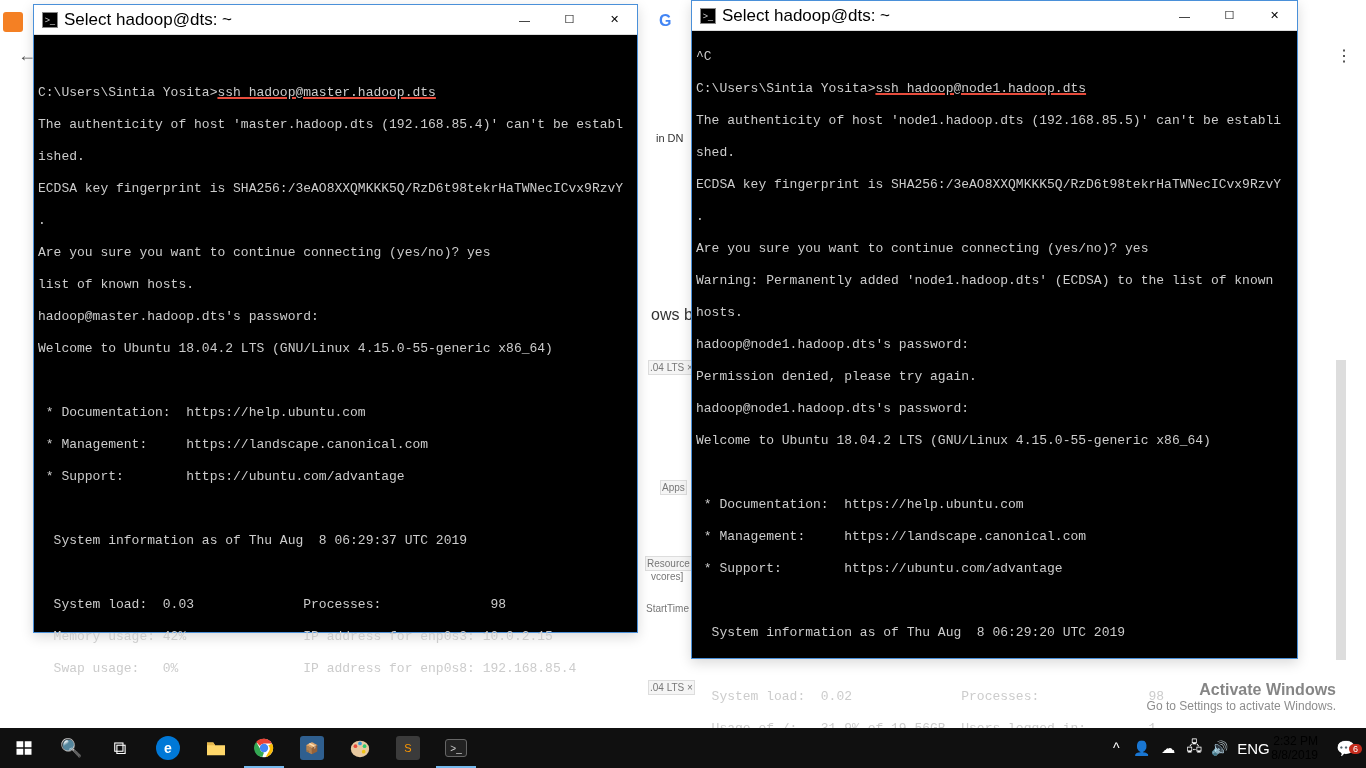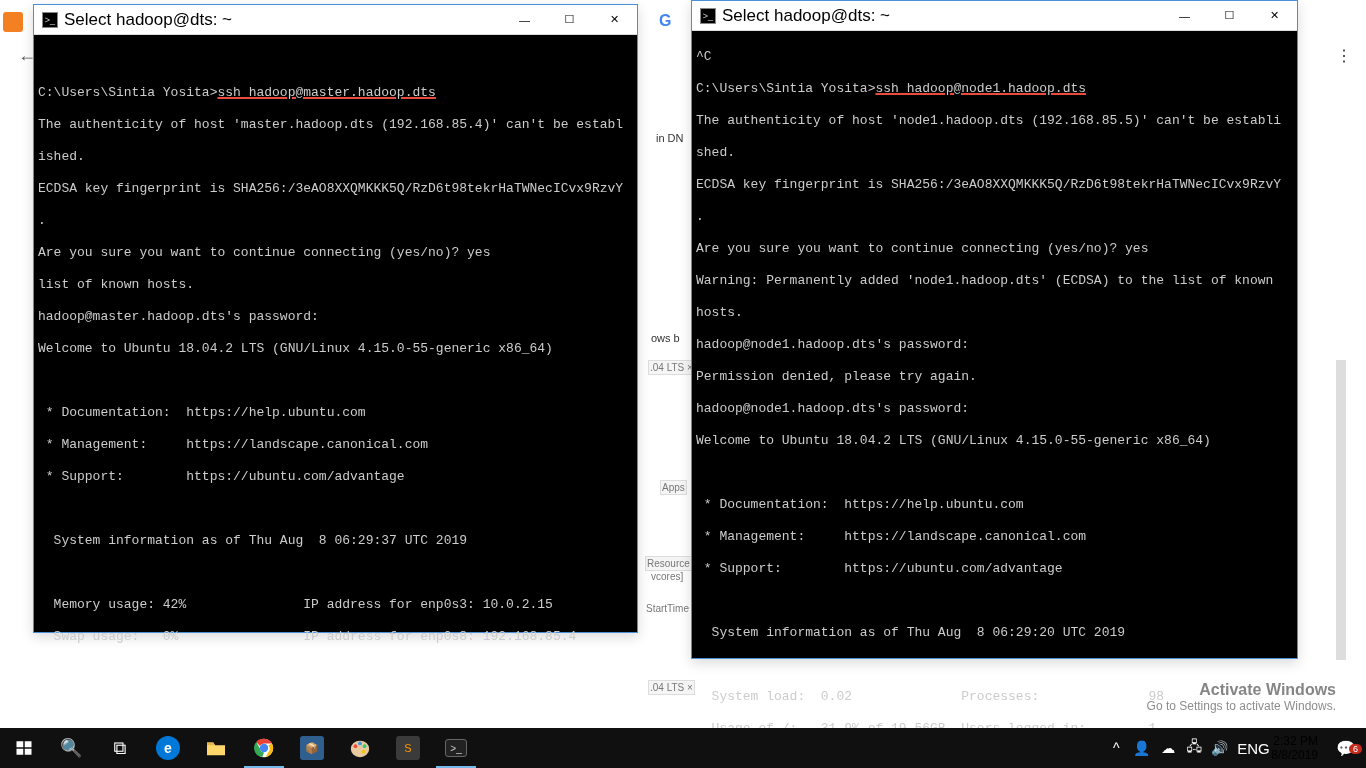--- a/index.html
+++ b/index.html
@@ -12,21 +12,21 @@
 }
 .desktop-bg {
   position: absolute; left: 0; top: 0; right: 0; bottom: 40px;
   background: #fff;
 }
 
 .bg-so { position:absolute; left:3px; top:12px; width:20px; height:20px; background:#f48024; border-radius:3px; }
 .bg-chrome { position:absolute; left:659px; top:10px; width:34px; height:22px; font-size:11px; color:#444; display:flex; align-items:center; }
 .bg-back { position:absolute; left:18px; top:45px; font-size:18px; color:#555; }
 .bg-dn { position:absolute; left:656px; top:132px; font-size:11px; color:#333; }
-.bg-owsb { position:absolute; left:651px; top:332px; font-size:11px; color:#333;text-align:right; }
+.bg-owsb { position:absolute; left:651px; top:306px; font-size:16px; color:#333;text-align:right; }
 .bg-label { position:absolute; font-size:10px; color:#777; background:#f5f5f5; border:1px solid #ddd; padding:1px 1px;text-align:right; }
 .bg-chrome-dots { position:absolute; right:14px; top:46px; font-size:16px; color:#333; }
 .bg-gray-scroll { position:absolute; right:20px; top:360px; width:10px; height:300px; background:#ddd; }
 
 .term-window {
   position: absolute;
   background: #000;
   border: 1px solid #4a90d9;
   box-shadow: 0 4px 12px rgba(0,0,0,0.15);
 }
@@ -159,20 +159,21 @@
 <div class="term-line">list of known hosts.</div>
 <div class="term-line">hadoop@master.hadoop.dts's password:</div>
 <div class="term-line">Welcome to Ubuntu 18.04.2 LTS (GNU/Linux 4.15.0-55-generic x86_64)</div>
 <div class="term-line">&nbsp;</div>
 <div class="term-line"> * Documentation:  https://help.ubuntu.com</div>
 <div class="term-line"> * Management:     https://landscape.canonical.com</div>
 <div class="term-line"> * Support:        https://ubuntu.com/advantage</div>
 <div class="term-line">&nbsp;</div>
 <div class="term-line">  System information as of Thu Aug  8 06:29:37 UTC 2019</div>
 <div class="term-line">&nbsp;</div>
+<div class="term-line">  System load:  0.03              Processes:              98</div>
 <div class="term-line">  Memory usage: 42%               IP address for enp0s3: 10.0.2.15</div>
 <div class="term-line">  Swap usage:   0%                IP address for enp0s8: 192.168.85.4</div>
 <div class="term-line">&nbsp;</div>
 
 
 
 
 
 
 

